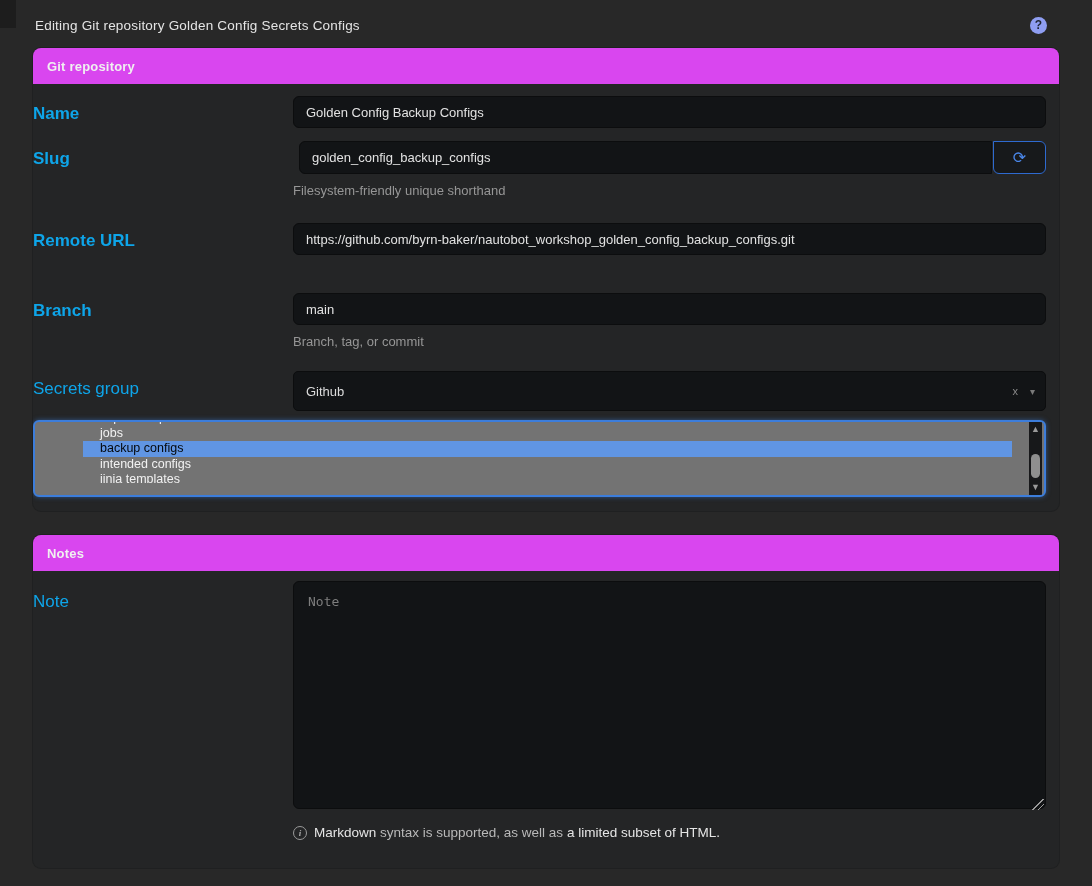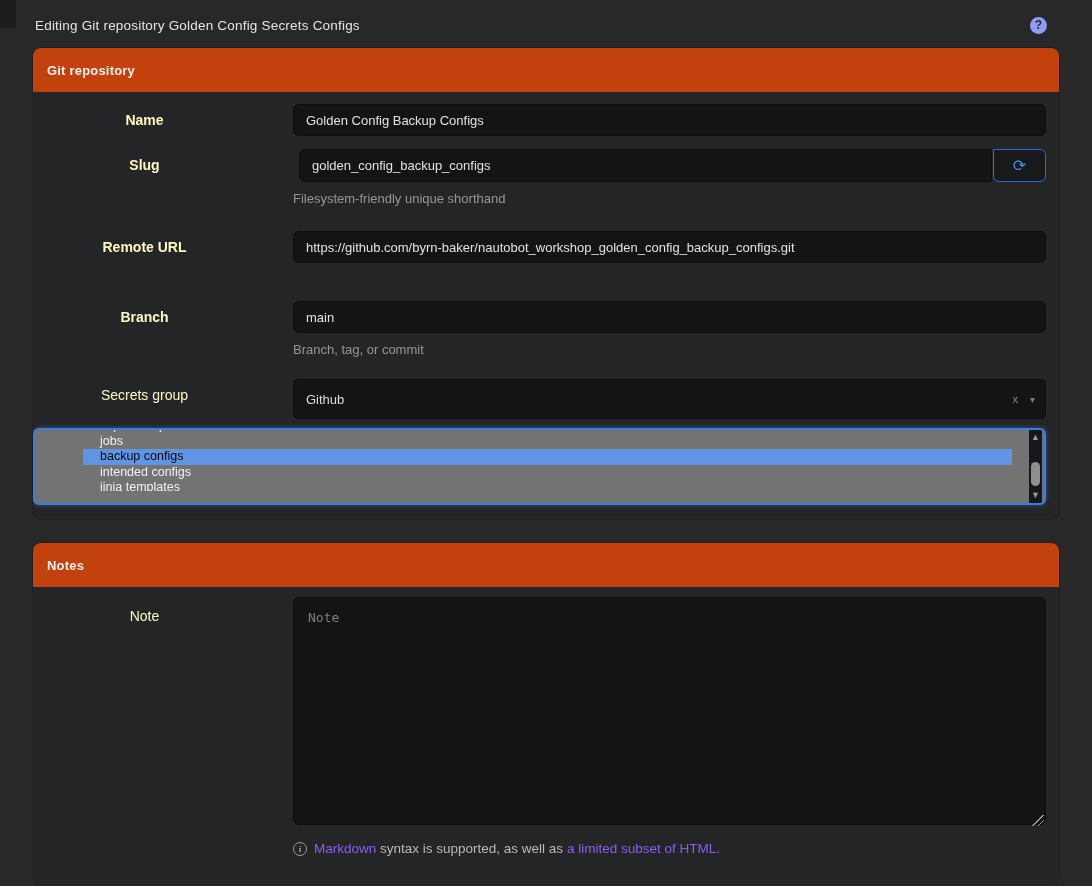--- a/index.html
+++ b/index.html
@@ -35,35 +35,35 @@
 
   
   .panel {
     background: #242526;
     border-radius: 8px;
     overflow: hidden;
     margin-bottom: 24px;
     box-shadow: 0 0 0 1px #1f2021;
   }
   .panel-header {
-    background: #c2410c;
-    height: 44px;
+    background: #d946ef;
+    height: 36px;
     display: flex; align-items: center;
     padding: 8px 14px;
     font-size: 13px; font-weight: bold; color: #f0f0f0;
     letter-spacing: .2px;
   }
   .panel-body { padding: 12px 13px 14px 0; }
 
   
   .form-group { display: flex; align-items: flex-start; }
   .col-label {
     width: 260px; flex: 0 0 260px;
-    text-align: center; padding: 8px 37px 0 0;
-    font-size: 14px; color: #fef9c3;
+    text-align: left; padding: 8px 37px 0 0;
+    font-size: 17px; color: #0ea5e9;
   }
   .col-label.bold { font-weight: bold; }
   .col-control { flex: 1; min-width: 0; }
 
   .text-input {
     width: 100%; height: 32px;
     background: #121416;
     border: 1px solid #0c0d0e;
     border-radius: 6px;
     color: #e2e2e2;
@@ -167,21 +167,21 @@
     display: flex; align-items: center; gap: 7px;
   }
   .info-icon {
     width: 14px; height: 14px; border-radius: 50%;
     border: 1px solid #9a9a9a; color: #aaaaaa;
     font-size: 9px; font-style: italic; font-weight: bold;
     font-family: "Liberation Serif", serif;
     display: inline-flex; align-items: center; justify-content: center;
     flex: 0 0 auto;
   }
-  .note-footer a { color: #8b5cf6; text-decoration: none; cursor: pointer; }
+  .note-footer a { color: #e5e5e5; text-decoration: none; cursor: pointer; }
 </style>
 </head>
 <body>
 
 <div class="corner-artifact"></div>
 
 <div class="page">
 
   <div class="page-header">
     <h1 class="page-title">Editing Git repository Golden Config Secrets Configs</h1>

